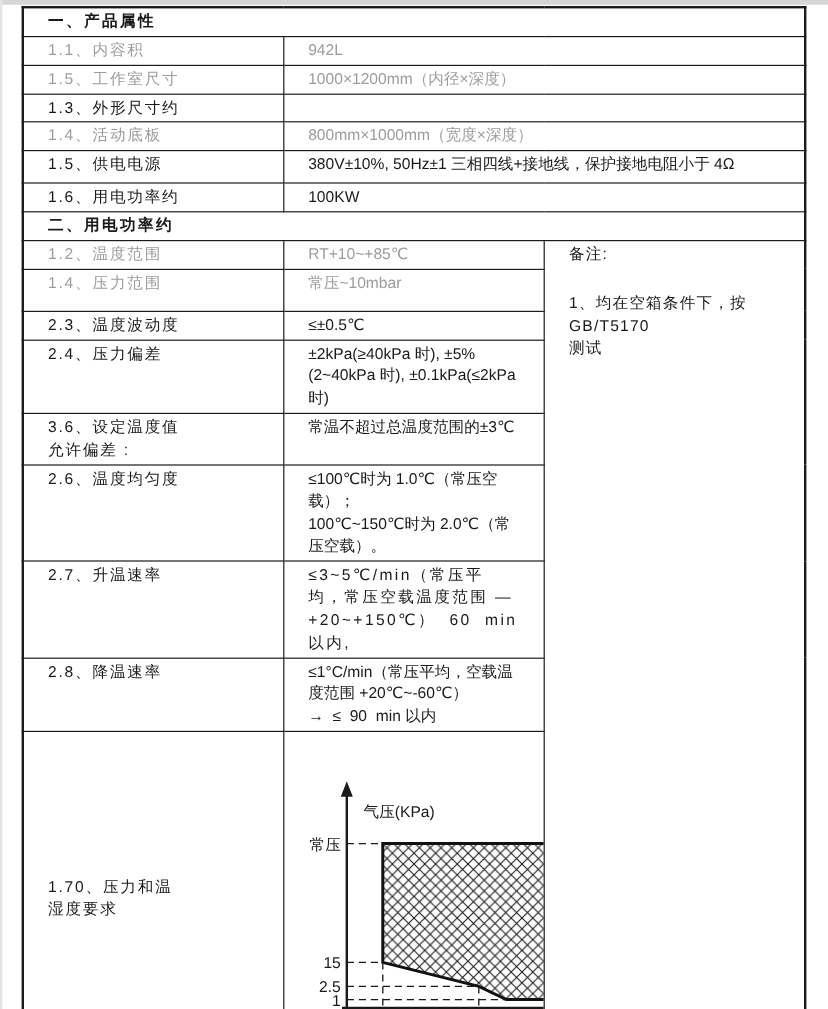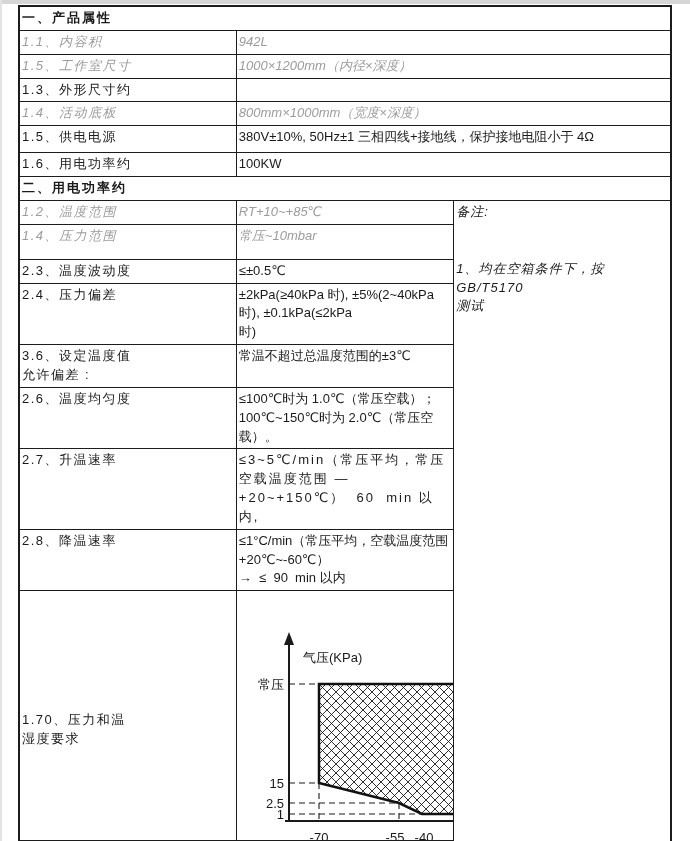--- a/index.html
+++ b/index.html
@@ -1,29 +1,29 @@
 <!DOCTYPE html>
 <html><head>
 <meta charset="utf-8">
 <style>
   html,body{margin:0;padding:0;background:#ffffff;}
   body{width:690px;height:841px;position:relative;font-family:"Liberation Sans","DejaVu Sans",sans-serif;color:#1a1a1a;}
   .page-edge-top{position:absolute;top:0;left:0;width:690px;height:4px;background:#d6d6d6;}
   .page-edge-left{position:absolute;top:0;left:0;width:2px;height:841px;background:#e3e3e3;}
   table.spec{position:absolute;left:18px;top:5px;width:654px;border-collapse:collapse;table-layout:fixed;}
   table.spec{border:2px solid #1c1c1c;}
-  table.spec td{border:1px solid #1c1c1c;vertical-align:top;padding:2px 2px;font-size:13px;line-height:1.45;white-space:pre-wrap;overflow:hidden;}
+  table.spec td{border:1px solid #1c1c1c;vertical-align:top;padding:2px 20px;font-size:13px;line-height:1.45;white-space:pre-wrap;overflow:hidden;}
   td.c1{width:127px;letter-spacing:1.5px;}
   td.c2{width:437px;}
   td.c3{width:90px;}
   td.section-header{font-weight:bold;font-size:13.5px;letter-spacing:2px;padding-left:10px;}
-  tr.muted td{color:#9c9c9c;font-style:italic;}
+  tr.muted td{color:#9c9c9c;}
   td.spread{letter-spacing:2px;}
   td.remarks-cell{padding-top:178px;font-size:13px;letter-spacing:1px;line-height:1.6;}
-  .remarks-title{display:block;margin-bottom:38px;}
+  .remarks-title{display:block;margin-bottom:22px;}
   td.chart-cell{position:relative;padding:0;}
   .chart-wrap{position:absolute;inset:0;}
   svg text{font-family:"Liberation Sans","DejaVu Sans",sans-serif;font-size:13px;fill:#1a1a1a;}
 </style>
 </head>
 <body>
 
 <div class="page-edge-top"></div>
 <div class="page-edge-left"></div>
 

